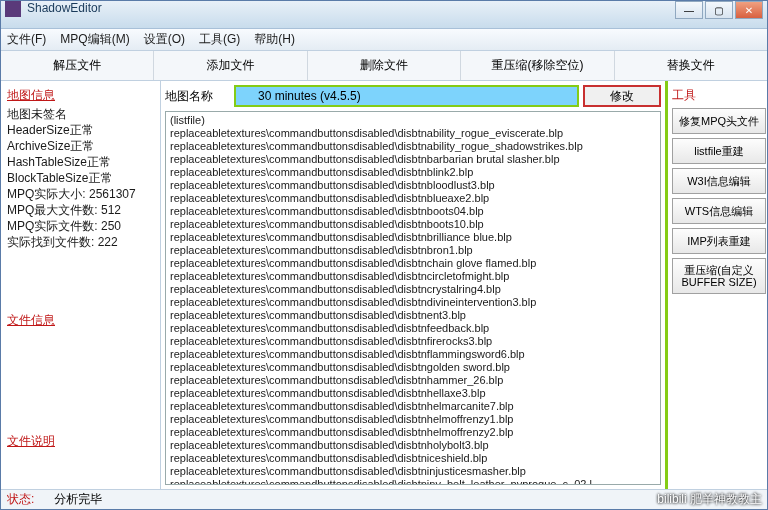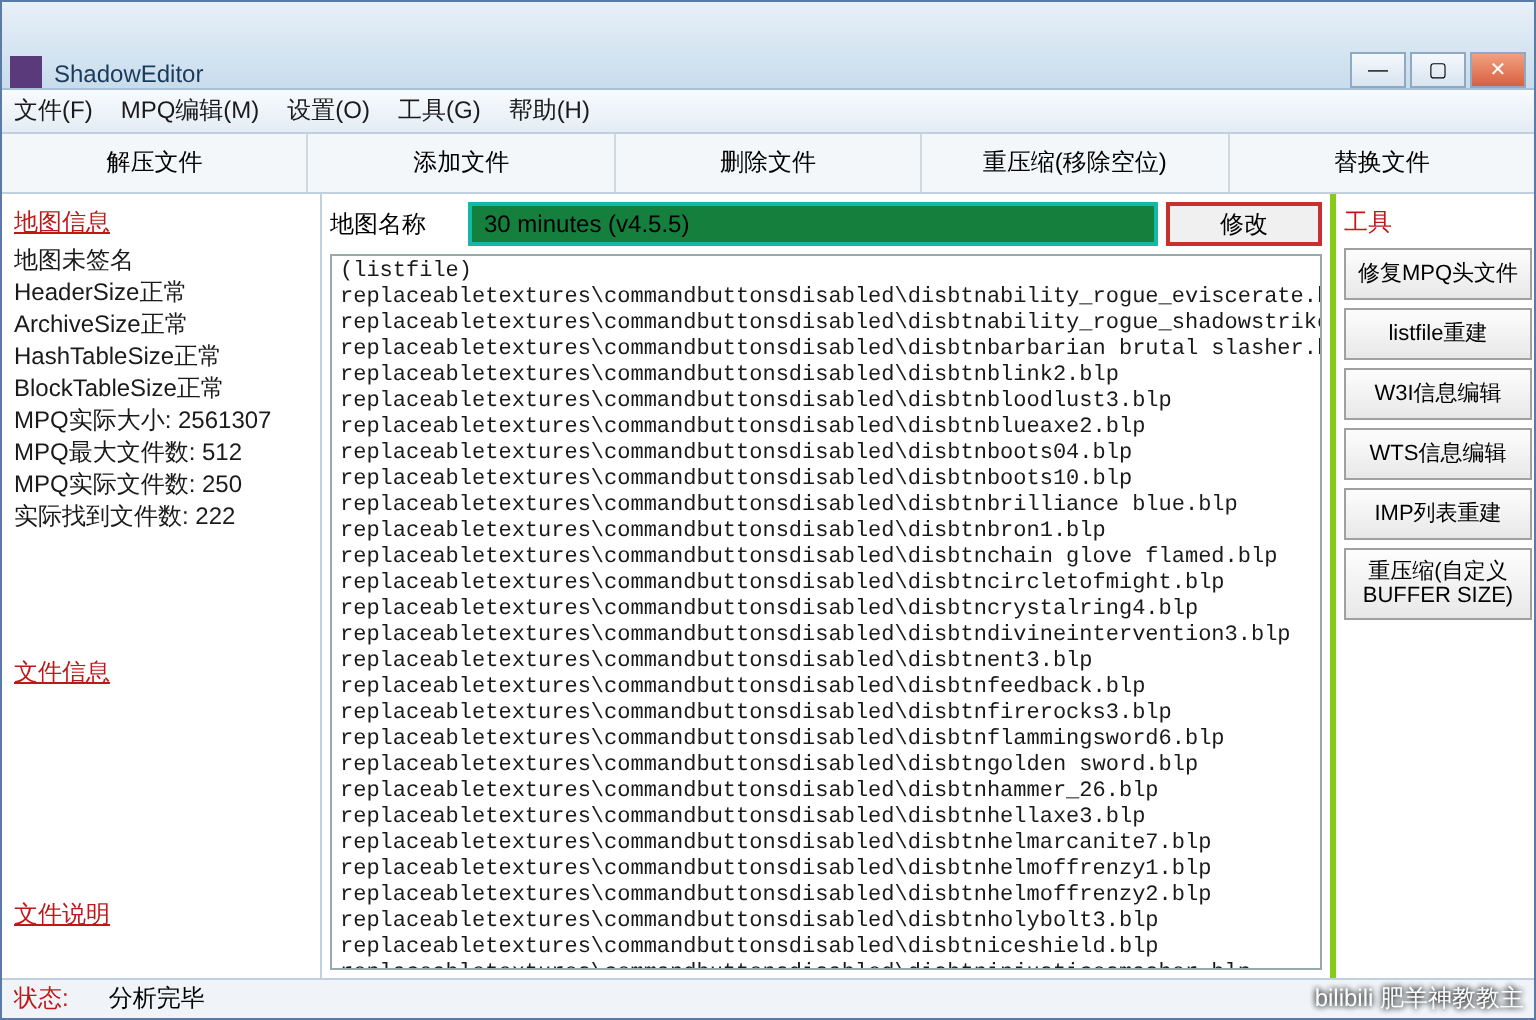--- a/index.html
+++ b/index.html
@@ -1,39 +1,39 @@
 <!DOCTYPE html>
 <html><head>
 <meta charset="utf-8">
 <style>
 *{box-sizing:border-box;margin:0;padding:0;font-family:"Microsoft YaHei",SimSun,Arial,sans-serif;font-size:12px}
 body{background:#d4e4f0;width:768px;height:510px;overflow:hidden}
 .window{width:768px;height:510px;background:#fff;border:1px solid #5a7ba8;display:flex;flex-direction:column}
-.titlebar{height:44px;background:linear-gradient(#e8f0f8,#c8dcec);display:flex;align-items:flex-end;padding:0 4px;border-bottom:1px solid #a8c0d8}
+.titlebar{height:28px;background:linear-gradient(#e8f0f8,#c8dcec);display:flex;align-items:flex-start;padding:0 4px;border-bottom:1px solid #a8c0d8}
 .titlebar-icon{width:16px;height:16px;background:#5a3a7a;margin-right:6px}
 .titlebar-text{flex:1;color:#1a3a5a}
 .win-controls{display:flex;gap:2px}
 .win-btn{width:28px;height:18px;background:linear-gradient(#f4f8fc,#d8e4f0);border:1px solid #90a8c0;display:flex;align-items:center;justify-content:center;font-size:10px;cursor:pointer}
 .win-btn.close{background:linear-gradient(#f0a080,#d86040);color:#fff}
 .menubar{height:22px;background:linear-gradient(#f8fbfe,#e4ecf4);display:flex;align-items:center;padding:0 6px;border-bottom:1px solid #c0d0e0;gap:14px}
 .menu-item{color:#1a1a1a;cursor:pointer}
 .toolbar{height:30px;display:flex;border-bottom:1px solid #c0d0e0}
 .tool-btn{flex:1;display:flex;align-items:center;justify-content:center;border-right:1px solid #d0d8e0;cursor:pointer;background:#f4f7fa}
 .tool-btn:last-child{border-right:none}
 .body-row{flex:1;display:flex;overflow:hidden}
 .left-panel{width:160px;border-right:1px solid #c0d0e0;padding:4px 6px;overflow:hidden}
 .section-hd{color:#c01818;text-decoration:underline;margin:2px 0}
 .info-line{color:#1a1a1a;line-height:16px;white-space:nowrap}
 .center-panel{flex:1;display:flex;flex-direction:column;overflow:hidden}
 .name-row{height:30px;display:flex;align-items:center;padding:3px 4px;gap:4px}
 .name-label{margin-right:17px}
-.name-input{flex:1;height:22px;border:2px solid #14b8a6;padding:2px 6px;background:#15803d}
+.name-input{flex:1;height:22px;border:2px solid #84cc16;padding:2px 22px;background:#7dd3fc}
 .modify-btn{width:78px;height:22px;border:2px solid #c83030;background:#f0f0f0;cursor:pointer}
 .file-listbox{flex:1;margin:0 4px 4px 4px;border:1px solid #9aa;background:#fff;overflow:auto;padding:2px 4px}
-.file-listbox div{font-family:Liberation Mono, monospace;font-size:11px;line-height:13px;color:#1a1a1a;white-space:nowrap}
+.file-listbox div{font-family:Liberation Sans, sans-serif;font-size:11px;line-height:13px;color:#1a1a1a;white-space:nowrap}
 .right-panel{width:102px;border-left:3px solid #84cc16;padding:6px 4px}
 .tools-hd{color:#c01818;margin-bottom:4px}
 .side-btn{width:94px;height:26px;margin-bottom:4px;background:linear-gradient(#fdfdfd,#e8e8e8);border:1px solid #a0a0a0;cursor:pointer;font-size:11px;display:flex;align-items:center;justify-content:center;text-align:center;line-height:12px}
 .side-btn.tall{height:36px}
 .statusbar{height:20px;background:#f0f4f8;border-top:1px solid #c0d0e0;display:flex;align-items:center;padding:0 6px;gap:20px}
 .status-lbl{color:#c01818}
 .watermark{position:absolute;right:6px;bottom:2px;color:#fff;font-size:12px;font-weight:normal;text-shadow:0 0 3px #000,0 0 3px #000;opacity:.85;pointer-events:none}
 </style>
 </head>
 <body>

